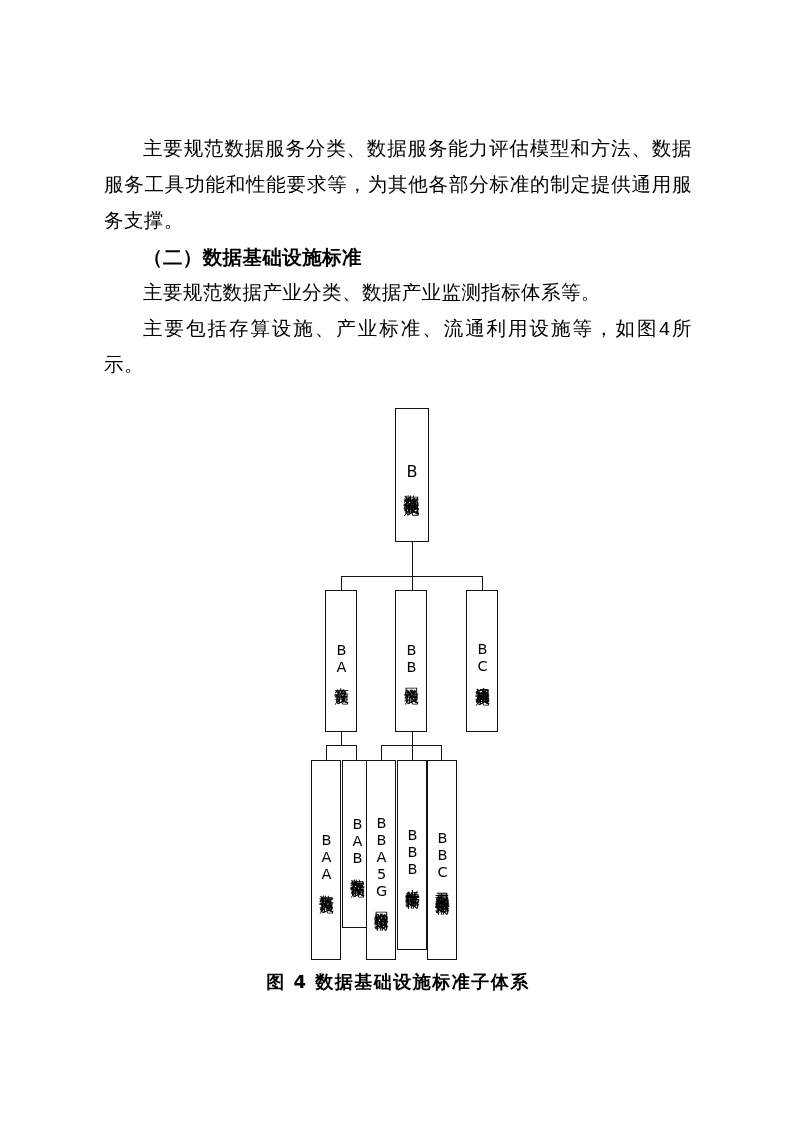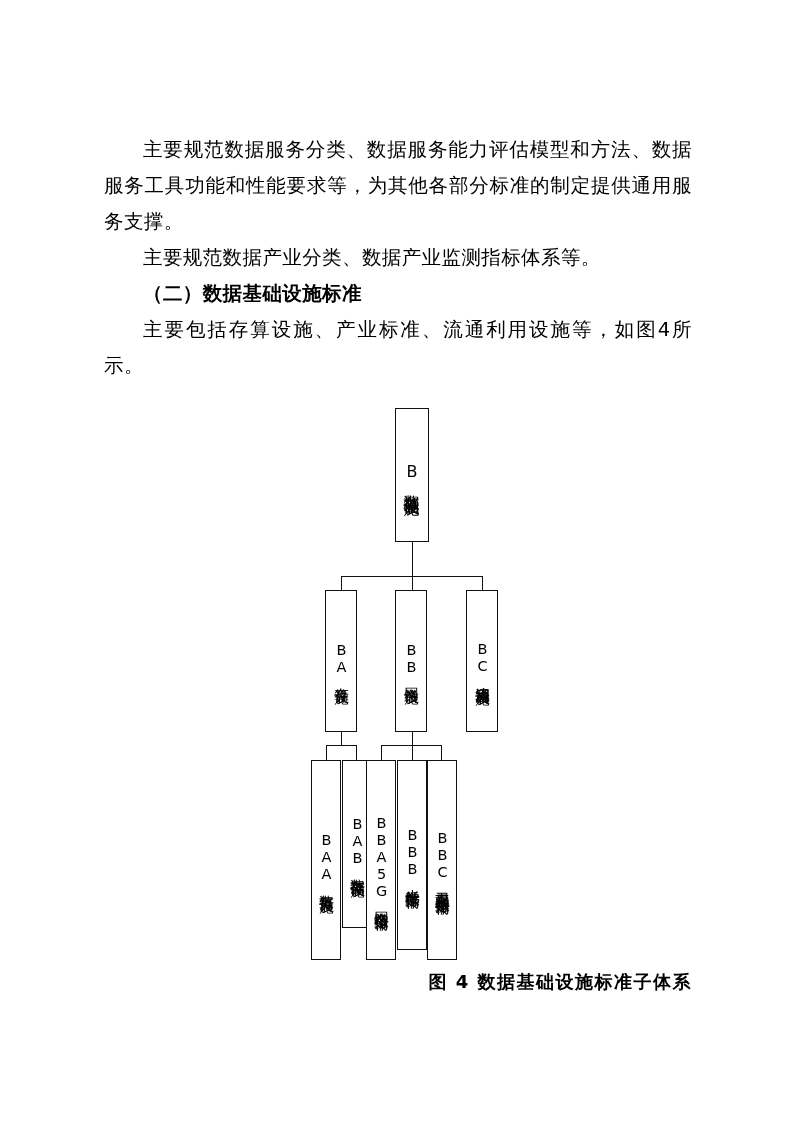--- a/index.html
+++ b/index.html
@@ -30,20 +30,21 @@
   .para {
     font-size: 19.5px;
     line-height: 36px;
     letter-spacing: 0.4px;
     text-align: justify;
     text-justify: inter-ideograph;
     margin: 0 0 0 0;
   }
   .para.indent {
     text-indent: 39px;
+    font-family: Liberation Mono, monospace;
   }
   .para.heading {
     text-indent: 39px;
     font-weight: bold;
   }
 
   
   .diagram {
     position: absolute;
     left: 104px;
@@ -81,35 +82,35 @@
     z-index: 1;
   }
   .hline { height: 1.2px; }
   .vline { width: 1.2px; }
 
   .caption {
     position: absolute;
     left: 0;
     top: 566px;
     width: 588px;
-    text-align: right;
+    text-align: center;
     font-size: 18px;
     font-weight: bold;
     letter-spacing: 1.5px;
   }
 </style>
 </head>
 <body>
 
 <div class="page">
 
   <div class="body-text">
     <p class="para indent">主要规范数据服务分类、数据服务能力评估模型和方法、数据服务工具功能和性能要求等，为其他各部分标准的制定提供通用服务支撑。</p>
+    <p class="para heading">（二）数据基础设施标准</p>
     <p class="para indent">主要规范数据产业分类、数据产业监测指标体系等。</p>
-    <p class="para heading">（二）数据基础设施标准</p>
     <p class="para indent">主要包括存算设施、产业标准、流通利用设施等，如图4所示。</p>
   </div>
 
   <div class="diagram">
 
     <div class="node big" style="left:291px; top:4px; width:34px; height:134px;">
       <span>B数据基础设施</span>
     </div>
 
     <div class="line vline" style="left:307.5px; top:138px; height:35px;"></div>

